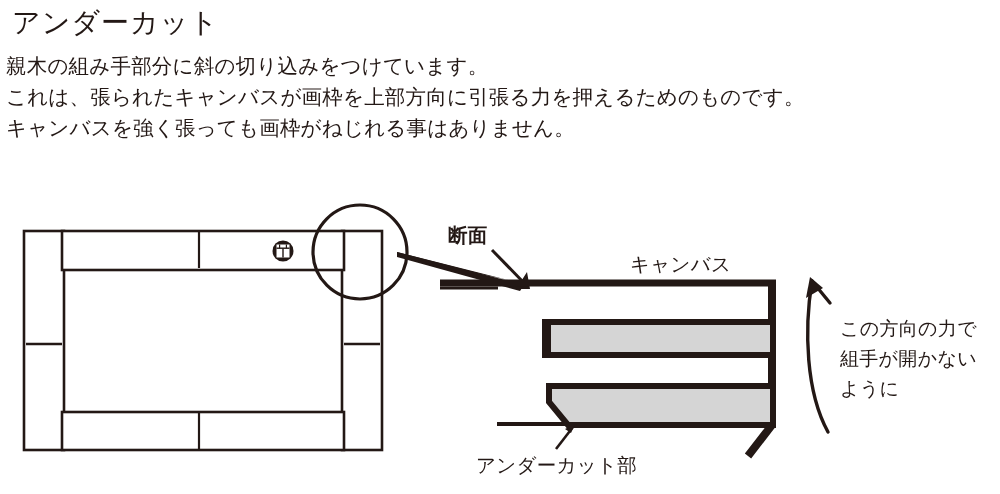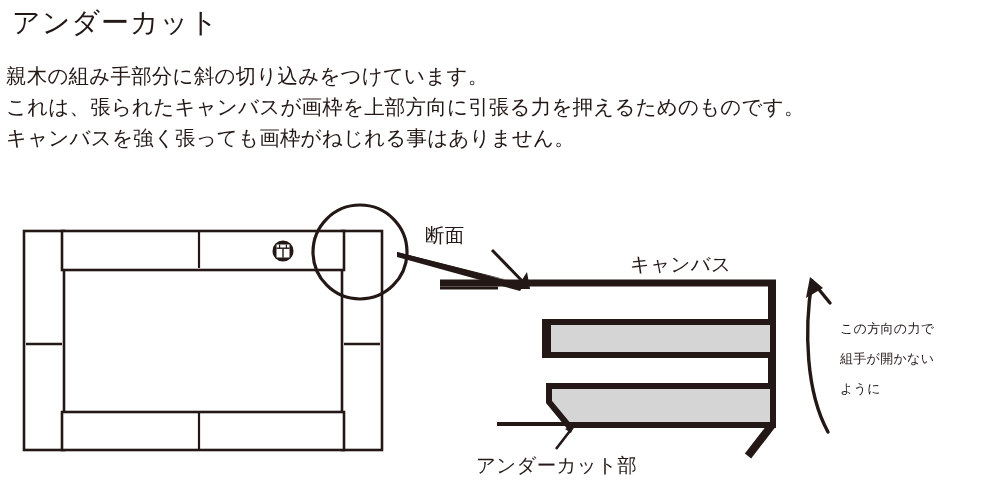--- a/index.html
+++ b/index.html
@@ -24,21 +24,21 @@
     left: 12px;
     top: 4px;
     font-size: 28px;
     letter-spacing: 1px;
     color: #231815;
     white-space: nowrap;
   }
   .body-text {
     position: absolute;
     left: 6px;
-    top: 60px;
+    top: 50px;
     font-size: 20.5px;
     line-height: 31px;
     color: #231815;
     white-space: pre;
     letter-spacing: 0.2px;
   }
 
   svg.art {
     position: absolute;
     left: 0;
@@ -47,28 +47,28 @@
     height: 494px;
   }
 
   .lbl {
     position: absolute;
     font-size: 19.5px;
     color: #231815;
     white-space: nowrap;
     letter-spacing: 0.3px;
   }
-  .lbl-danmen  { left: 425px; top: 222px; }
+  .lbl-danmen  { left: 448px; top: 222px; font-weight: bold; }
   .lbl-canvas  { left: 630px; top: 251px; }
   .lbl-under   { left: 476px; top: 452px; }
   .force-text {
     position: absolute;
     left: 840px;
     top: 314px;
-    font-size: 13px;
+    font-size: 19px;
     line-height: 30px;
     color: #231815;
     white-space: pre;
     letter-spacing: 0.3px;
   }
 </style>
 </head>
 <body>
 
 <div id="page">

